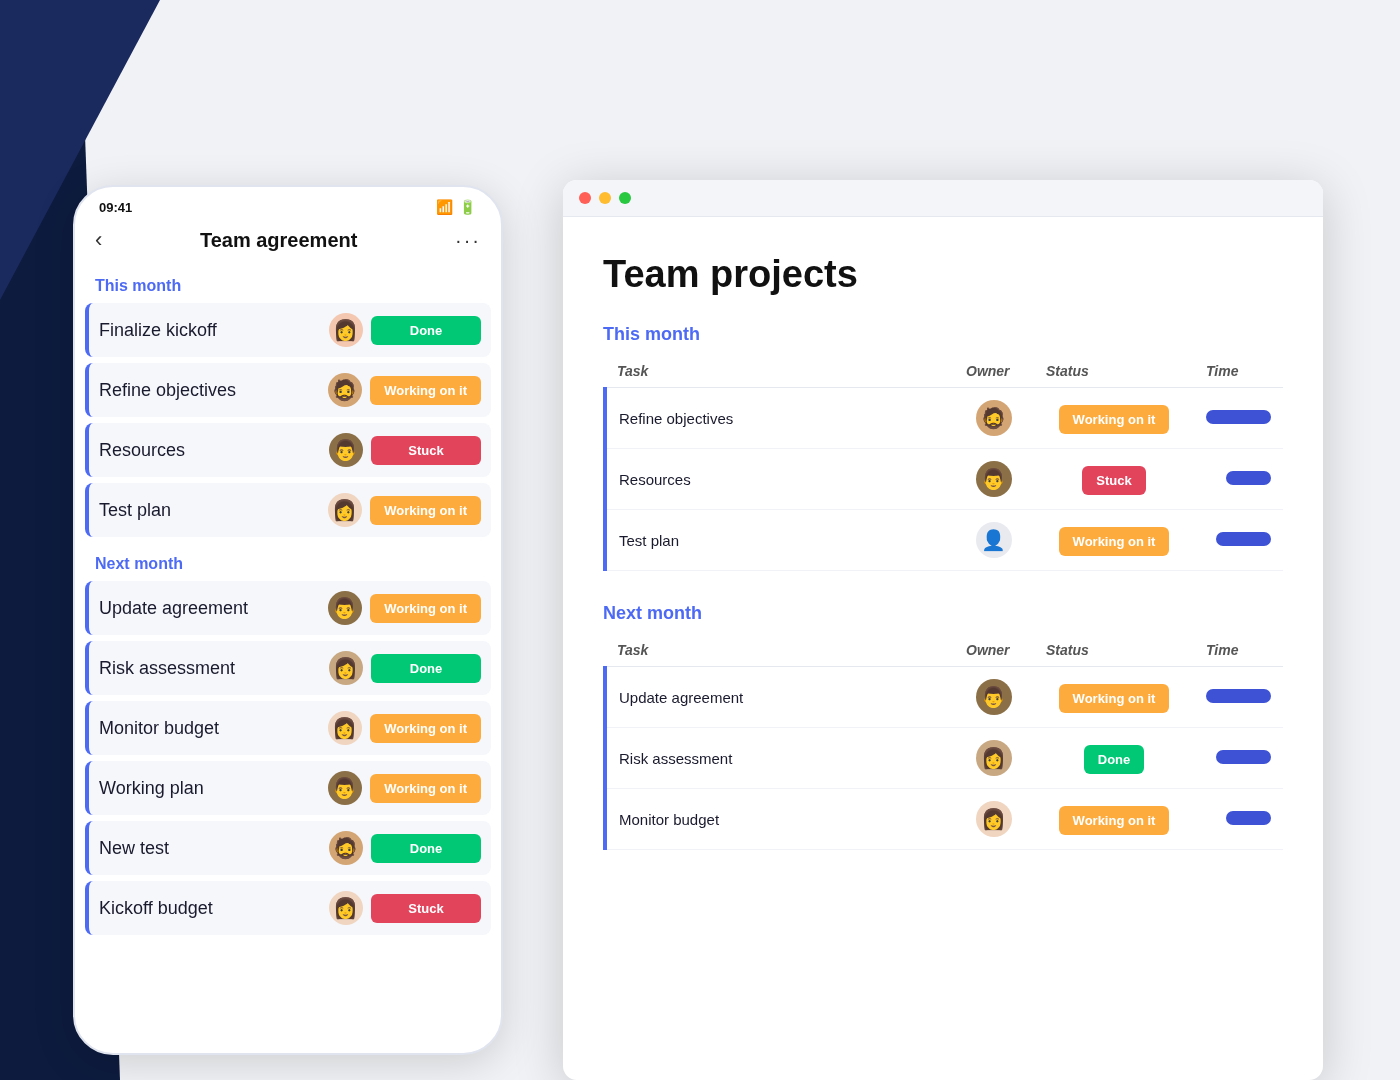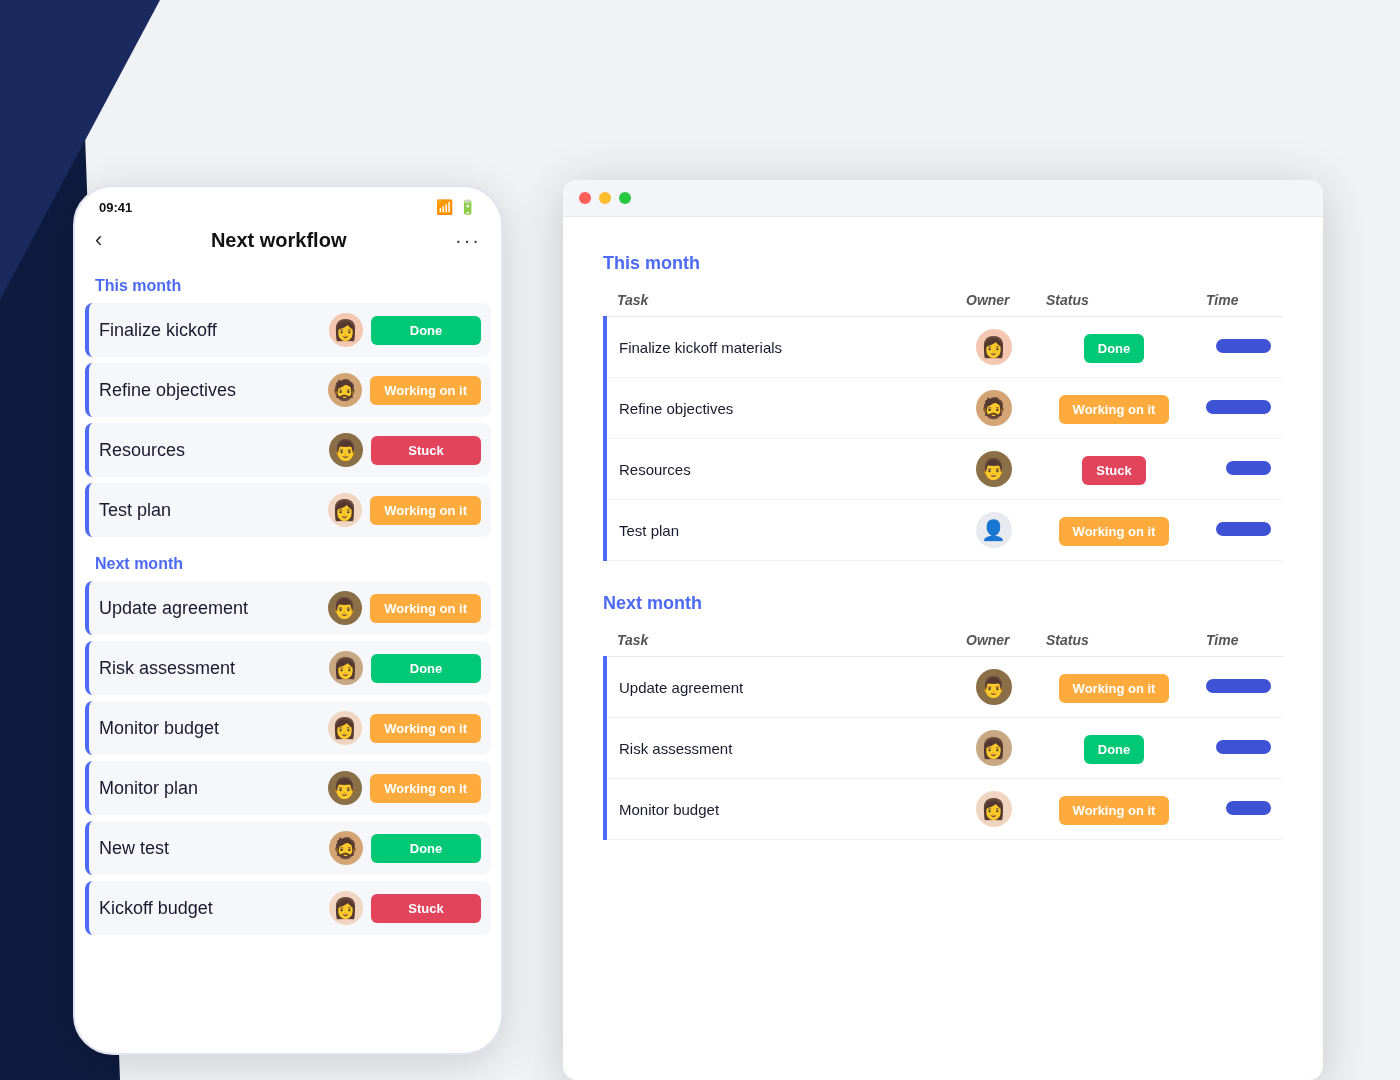--- a/index.html
+++ b/index.html
@@ -297,21 +297,21 @@
       <div class="phone-status-bar">
         <span>09:41</span>
         <div class="status-icons">
           <span class="wifi-icon">📶</span>
           <span class="battery-icon">🔋</span>
         </div>
       </div>
 
       <div class="phone-nav">
         <span class="phone-back-btn">‹</span>
-        <span class="phone-title">Next workflow</span>
+        <span class="phone-title">Team agreement</span>
         <span class="phone-more-btn">···</span>
       </div>
 
       <div class="phone-content">
 
         <div class="section-label">This month</div>
 
         <div id="phone-this-month">
             <div class="task-row">
         <span class="task-name-mobile">Finalize kickoff</span>
@@ -360,21 +360,21 @@
         <span class="status-badge status-done">Done</span>
       </div>
             <div class="task-row">
         <span class="task-name-mobile">Monitor budget</span>
         <div class="task-avatar-mobile" style="background:#f0d5c0; font-size:20px;">
           👩
         </div>
         <span class="status-badge status-working">Working on it</span>
       </div>
             <div class="task-row">
-        <span class="task-name-mobile">Monitor plan</span>
+        <span class="task-name-mobile">Working plan</span>
         <div class="task-avatar-mobile" style="background:#8b6f47; font-size:20px;">
           👨
         </div>
         <span class="status-badge status-working">Working on it</span>
       </div>
             <div class="task-row">
         <span class="task-name-mobile">New test</span>
         <div class="task-avatar-mobile" style="background:#d4a574; font-size:20px;">
           🧔
         </div>
@@ -396,46 +396,33 @@
   <div class="desktop-wrapper">
     <div class="browser-window">
 
       <div class="browser-bar">
         <div class="browser-dot dot-red"></div>
         <div class="browser-dot dot-yellow"></div>
         <div class="browser-dot dot-green"></div>
       </div>
 
       <div class="desktop-content">
+        <div class="desktop-page-title">Team projects</div>
 
         <div class="desktop-section-label">This month</div>
         <table class="desktop-table">
           <thead>
             <tr>
               <th>Task</th>
               <th class="th-owner">Owner</th>
               <th class="th-status">Status</th>
               <th class="th-time">Time</th>
             </tr>
           </thead>
           <tbody id="desktop-this-month">
-              <tr>
-        <td class="td-task">Finalize kickoff materials</td>
-        <td class="td-owner">
-          <div class="desktop-avatar" style="background:#f4c7b0; font-size:20px;">
-            👩
-          </div>
-        </td>
-        <td class="td-status">
-          <span class="status-badge status-done">Done</span>
-        </td>
-        <td class="td-time">
-          <span class="time-bar time-bar-medium"></span>
-        </td>
-      </tr>
               <tr>
         <td class="td-task">Refine objectives</td>
         <td class="td-owner">
           <div class="desktop-avatar" style="background:#d4a574; font-size:20px;">
             🧔
           </div>
         </td>
         <td class="td-status">
           <span class="status-badge status-working">Working on it</span>
         </td>

